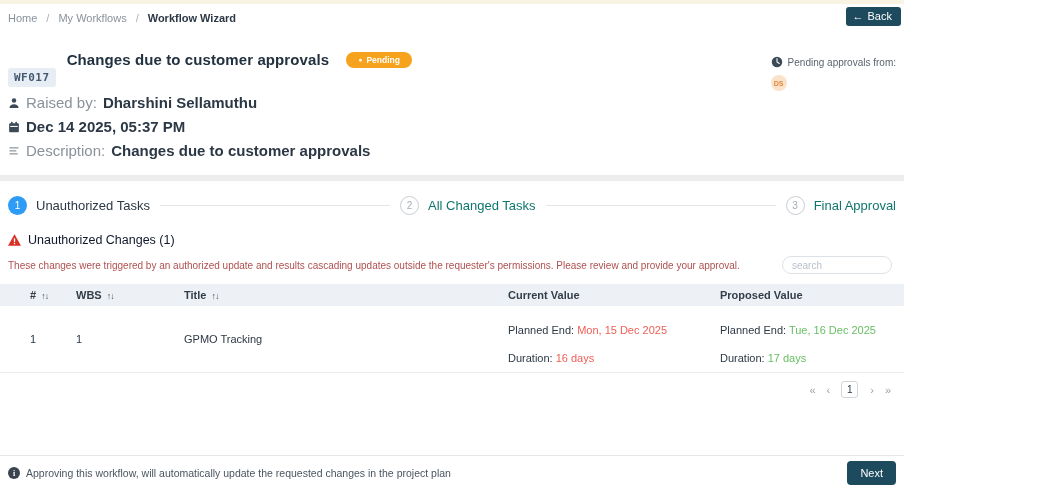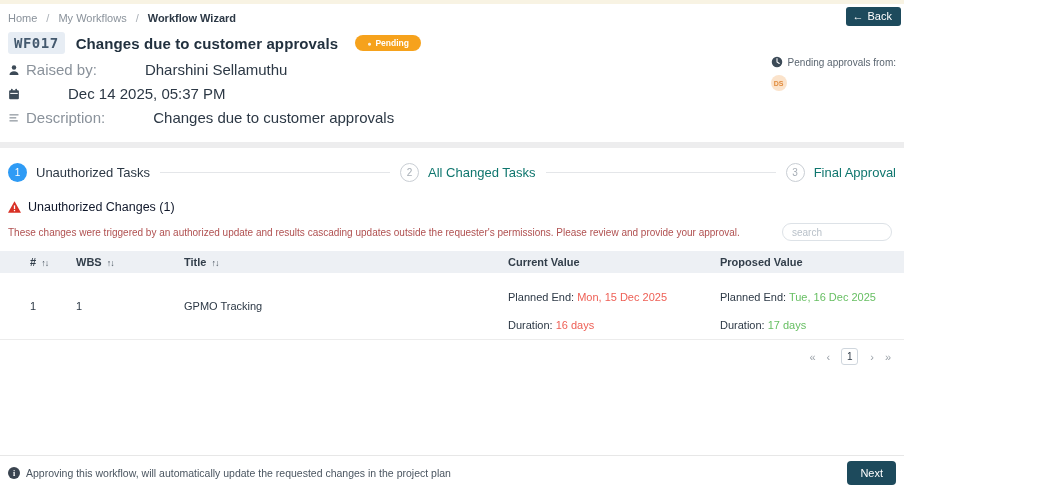--- a/index.html
+++ b/index.html
@@ -8,27 +8,27 @@
   .top-strip { height:4px; background:#f8f3e3; }
 
   
   .header { position:relative; padding:6px 8px 8px 8px; }
   .breadcrumb { display:flex; align-items:center; gap:9px; font-size:11px; color:#8a929b; padding-top:2px; }
   .crumb { cursor:default; }
   .crumb-sep { color:#aab0b7; }
   .crumb-last { color:#2c3845; font-weight:bold; }
   .back-btn { position:absolute; top:3px; right:3px; background:#1d4a5c; color:#fff; border:none; font-size:11px; font-family:"Liberation Sans",sans-serif; padding:3px 9px 4px 7px; border-radius:3px; display:flex; align-items:center; gap:4px; cursor:pointer; }
   .title-row { display:flex; align-items:center; gap:11px; margin-top:8px; }
-  .wf-badge { background:#e7edf4; color:#44596e; font-family:"DejaVu Sans Mono",monospace; font-size:14px; font-weight:bold; padding:3px 6px; border-radius:3px; letter-spacing:0.5px; }
+  .wf-badge { background:#e7edf4; color:#44596e; font-family:"DejaVu Sans Mono",monospace; font-size:11px; font-weight:bold; padding:3px 6px; border-radius:3px; letter-spacing:0.5px;margin-top:36px; }
   .page-title { font-size:15px; font-weight:bold; color:#22313f; letter-spacing:0.1px; }
   .status-badge { background:#f6a21c; color:#fff; font-size:8.5px; font-weight:bold; padding:3px 12px; border-radius:9px; display:flex; align-items:center; gap:4px; margin-left:6px; }
   .status-dot { font-size:7px; line-height:1; opacity:0.85; }
   .meta-row { display:flex; align-items:center; gap:6px; margin-top:7px; font-size:15px; }
   .meta-label { color:#8a929b; }
-  .meta-value { color:#2c3845; font-weight:normal;margin-left:42px; }
+  .meta-value { color:#2c3845; font-weight:bold; }
   .meta-icon { width:12px; height:12px; display:inline-flex; }
   .pending-from { position:absolute; right:8px; top:52px; }
   .pending-from-line { display:flex; align-items:center; gap:5px; font-size:10px; color:#5a6570; }
   .avatar { margin-top:7px; width:16px; height:16px; border-radius:50%; background:#fbe3cb; color:#e08a3c; font-size:7px; font-weight:bold; display:flex; align-items:center; justify-content:center; }
 
   .band { height:6px; background:#ededee; margin-top:8px; }
 
   
   .stepper { display:flex; align-items:center; gap:10px; padding:15px 8px 12px 8px; }
   .step { display:flex; align-items:center; gap:9px; flex:none; }

